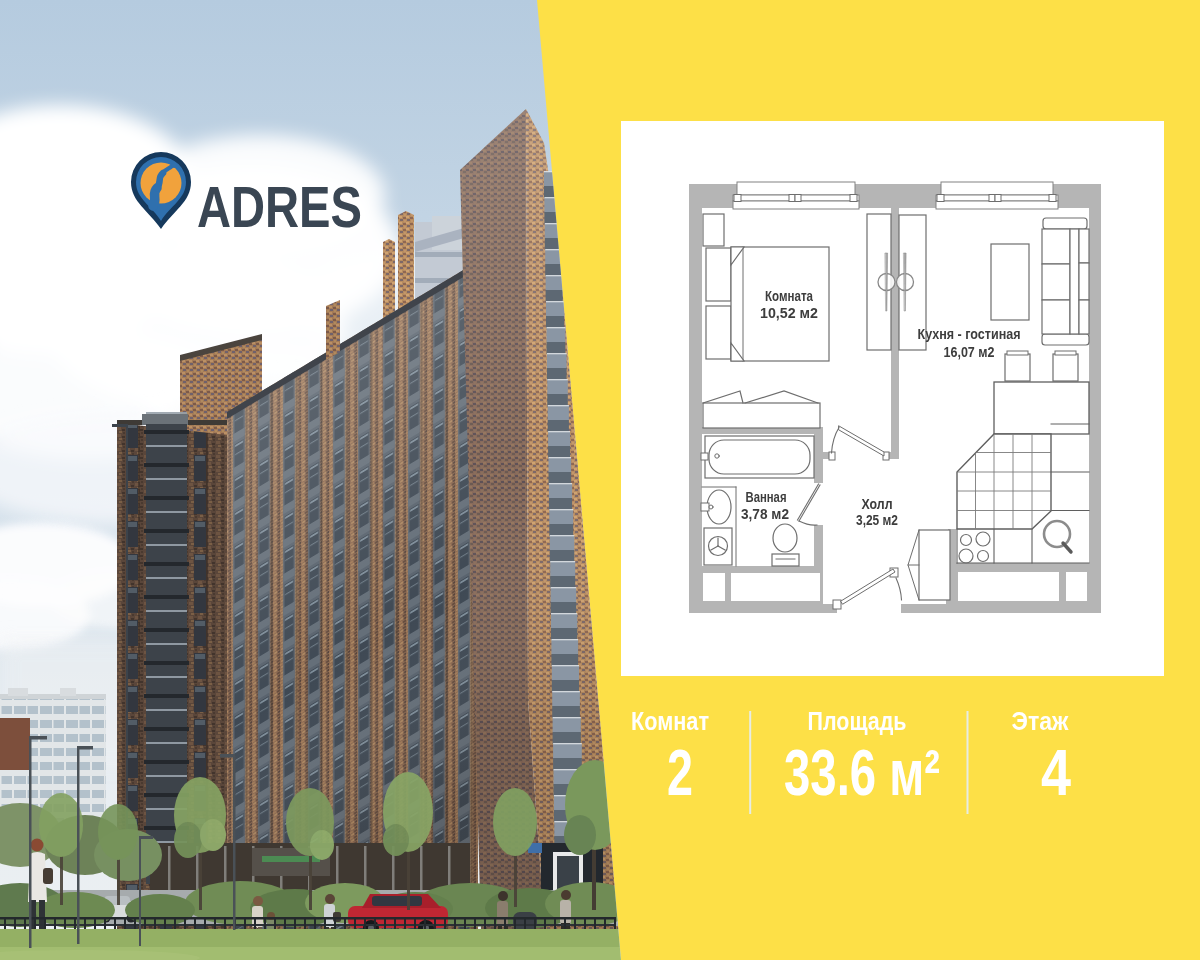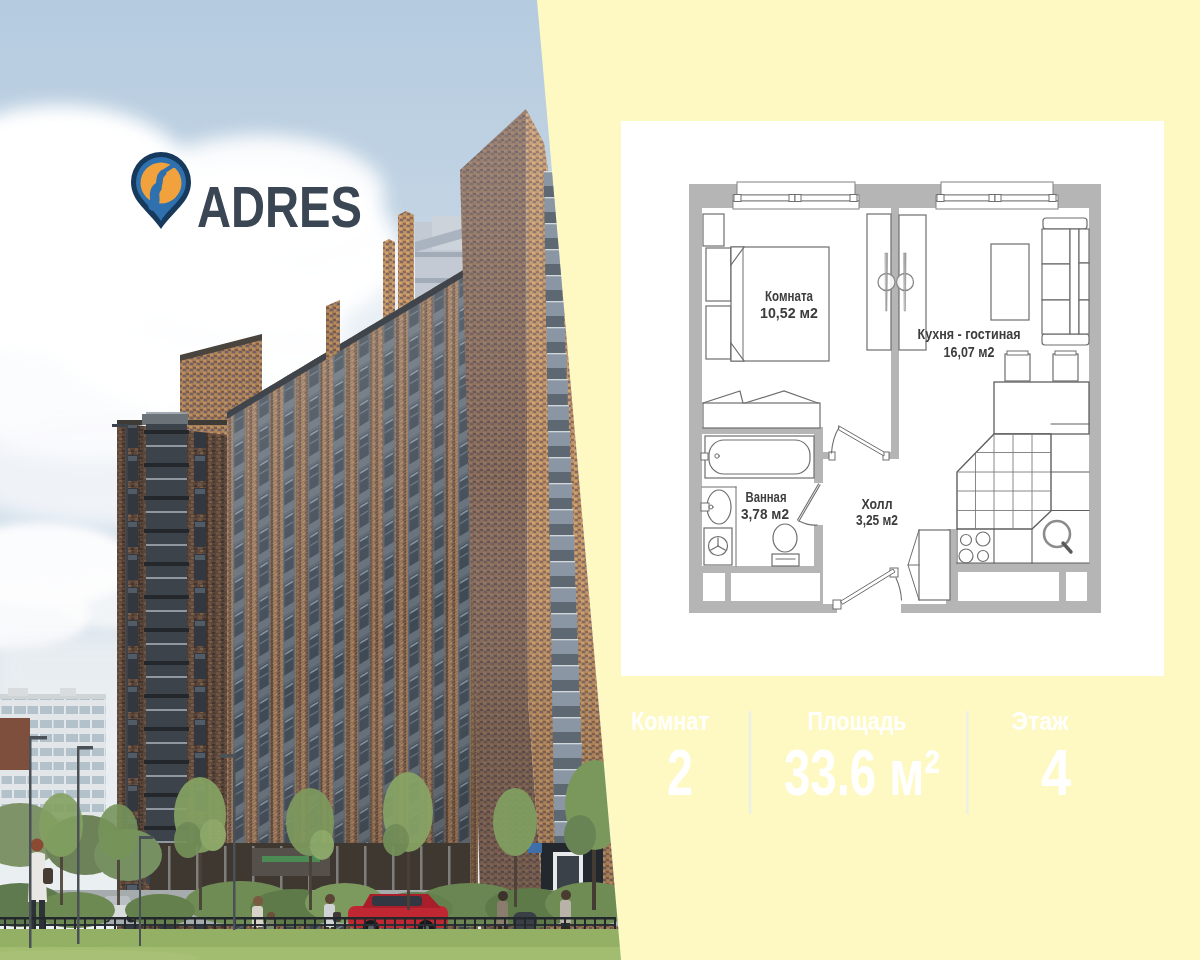--- a/index.html
+++ b/index.html
@@ -1,16 +1,16 @@
 <!DOCTYPE html>
 <html><head>
 <meta charset="utf-8">
 <style>
   html,body{margin:0;padding:0;}
-  #root{position:relative;width:1200px;height:960px;overflow:hidden;background:#fef9c3;font-family:"Liberation Sans",sans-serif;}
+  #root{position:relative;width:1200px;height:960px;overflow:hidden;background:#fde047;font-family:"Liberation Sans",sans-serif;}
   #scene{position:absolute;left:0;top:0;width:632px;height:960px;clip-path:polygon(0 0,537px 0,621px 960px,0 960px);}
   #card{position:absolute;left:621px;top:121px;width:543px;height:555px;background:#ffffff;}
   #plan{position:absolute;left:621px;top:121px;}
   #stats{position:absolute;left:600px;top:690px;}
 </style>
 </head>
 <body>
 <div id="root">
 
 <svg id="scene" viewBox="0 0 632 960" xmlns="http://www.w3.org/2000/svg">

